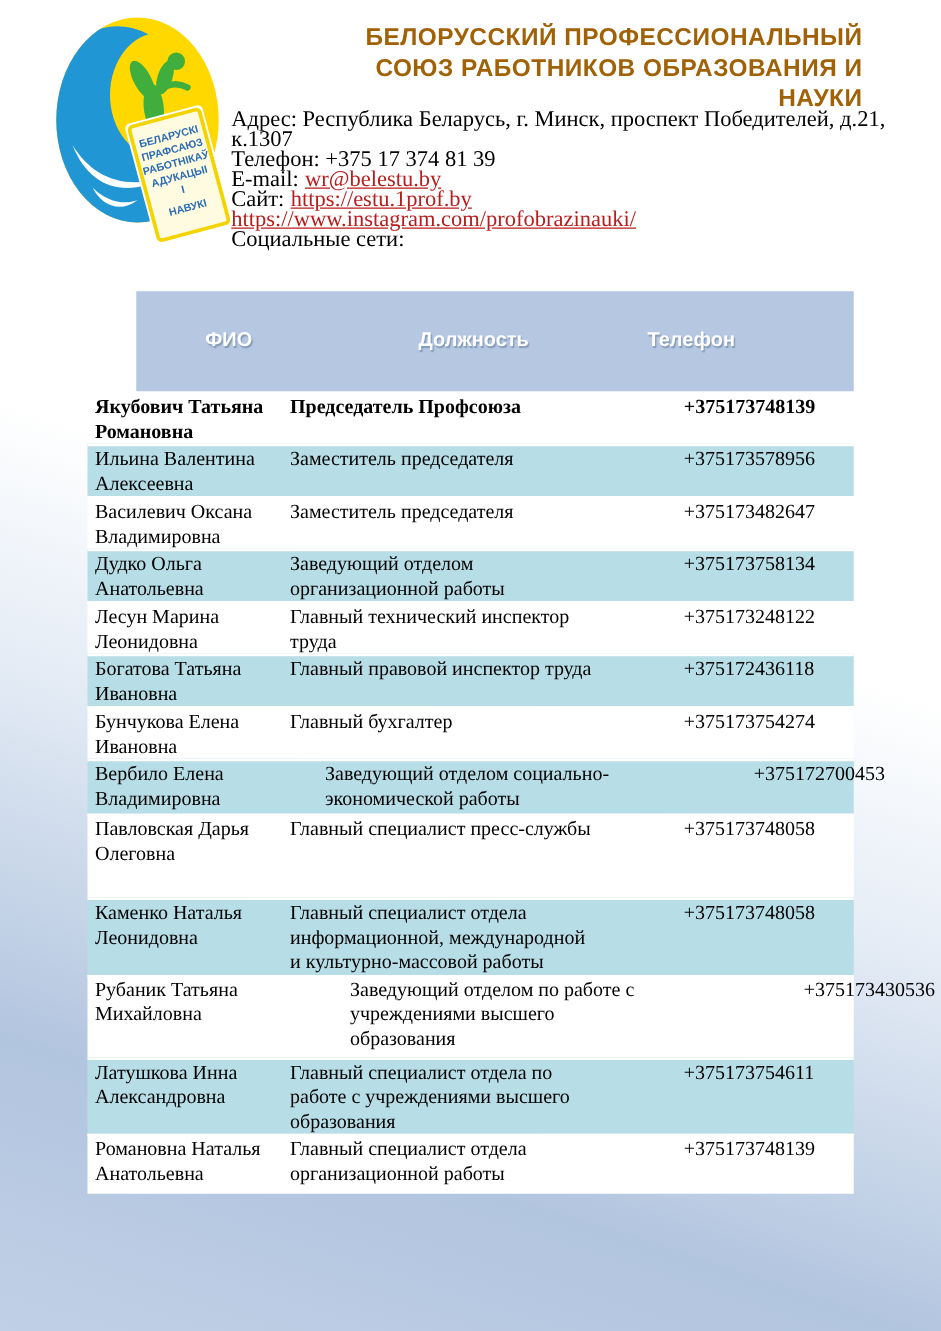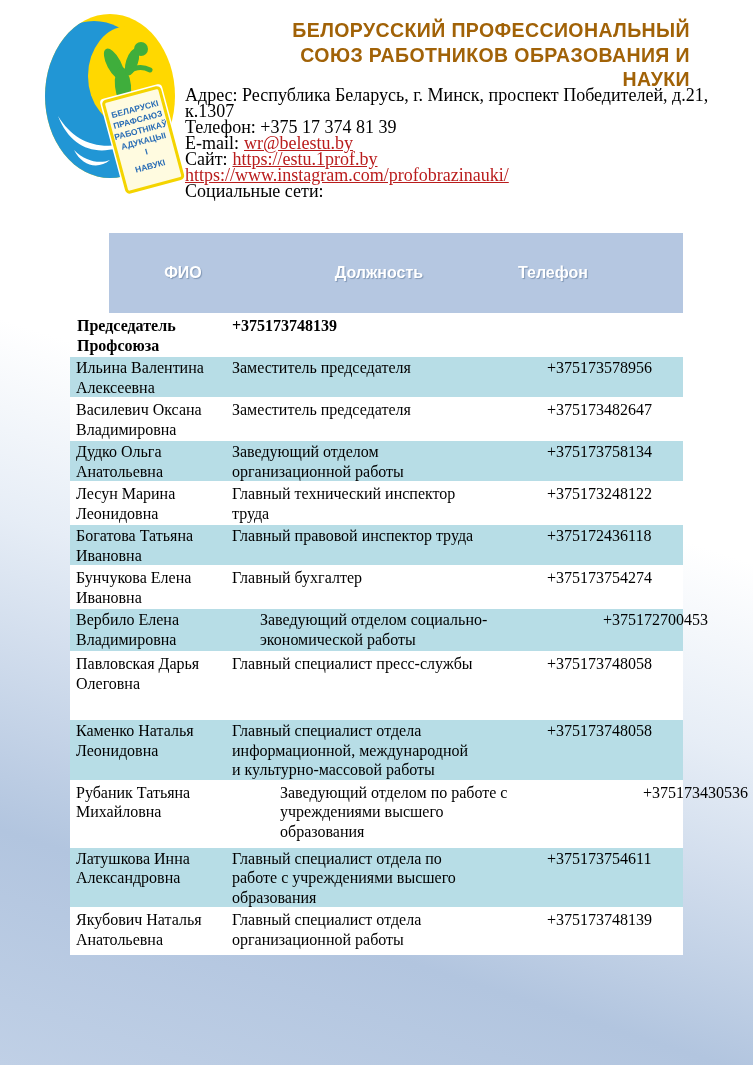--- a/index.html
+++ b/index.html
@@ -129,20 +129,22 @@
 </div>
 
 <div class="stafftable">
   <div class="thead">
     <span class="hl h1">ФИО</span>
     <span class="hl h2">Должность</span>
     <span class="hl h3">Телефон</span>
   </div>
   <div class="tbody">
       <div class="trow bold">
+    <div class="c-name">Якубович Татьяна
+Романовна</div>
     <div class="c-pos">Председатель Профсоюза</div>
     <div class="c-phone">+375173748139</div>
   </div>
       <div class="trow alt">
     <div class="c-name">Ильина Валентина
 Алексеевна</div>
     <div class="c-pos">Заместитель председателя</div>
     <div class="c-phone">+375173578956</div>
   </div>
       <div class="trow">
@@ -208,20 +210,20 @@
   </div>
       <div class="trow alt">
     <div class="c-name">Латушкова Инна
 Александровна</div>
     <div class="c-pos">Главный специалист отдела по
 работе с учреждениями высшего
 образования</div>
     <div class="c-phone">+375173754611</div>
   </div>
       <div class="trow">
-    <div class="c-name">Якубович Наталья
+    <div class="c-name">Романовна Наталья
 Анатольевна</div>
     <div class="c-pos">Главный специалист отдела
 организационной работы</div>
     <div class="c-phone">+375173748139</div>
   </div>
     </div>
 </div>
 
 </body></html>

